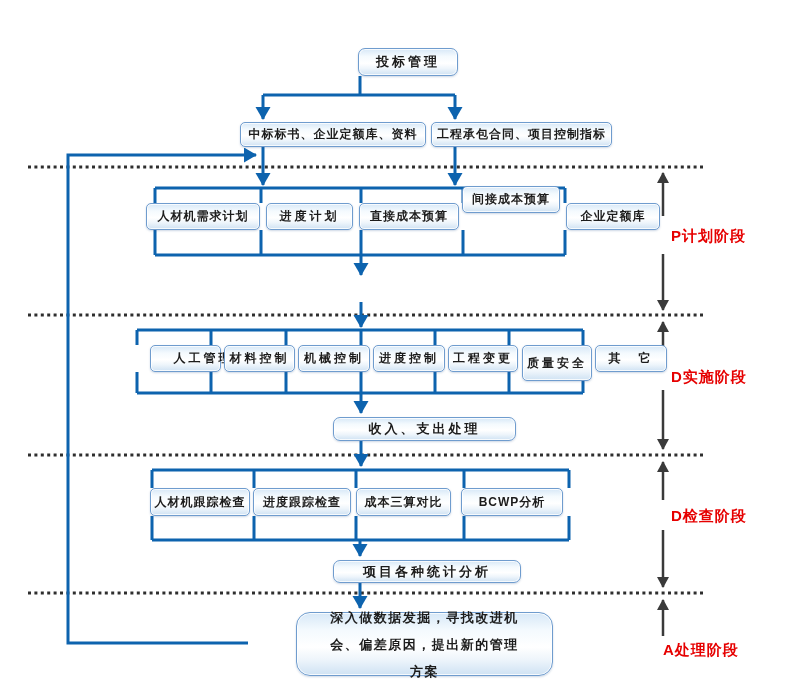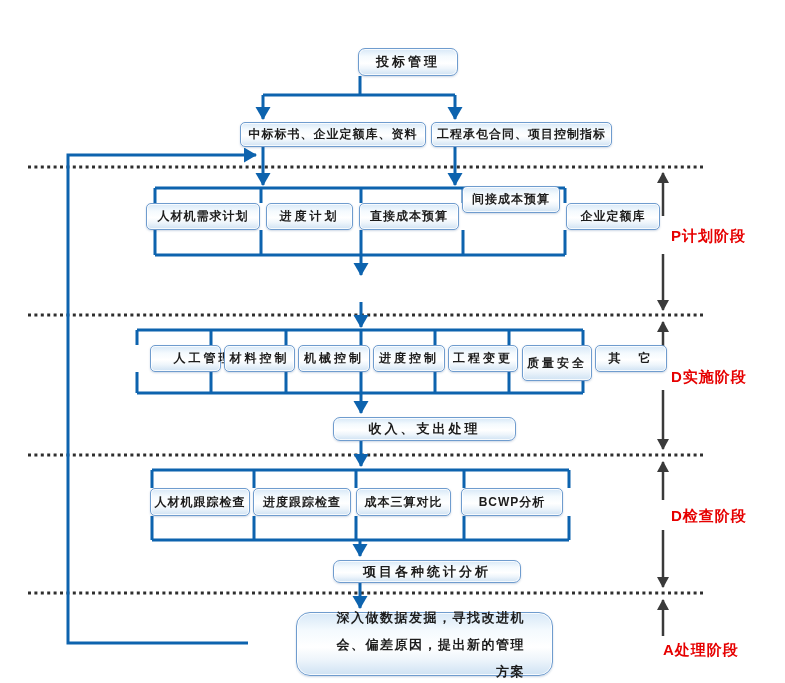--- a/index.html
+++ b/index.html
@@ -14,21 +14,21 @@
     border:1px solid #6f9cce;border-radius:5px;
     background:linear-gradient(180deg,#d7e8f7 0%,#f4fafe 28%,#ffffff 55%,#eef5fb 75%,#cfe2f3 100%);
     box-shadow:0 1px 2px rgba(60,100,150,0.25), inset 0 0 0 1px rgba(255,255,255,0.8);
     color:#1c1c1c;font-size:12px;font-weight:bold;letter-spacing:1px;
     white-space:nowrap;z-index:2;margin-left:48px;
   }
   .node.big{border-radius:7px;font-size:13px;letter-spacing:3px;}
   .node.sp{letter-spacing:3px;}
   .node.wrap{
     border-radius:14px;white-space:normal;font-size:13px;line-height:27px;
-    letter-spacing:1.5px;padding:4px 27px;justify-content:flex-start;text-align:right;
+    letter-spacing:1.5px;padding:4px 27px;justify-content:flex-start;text-align:center;
   }
   .stage-label{
     position:absolute;z-index:2;color:#e60000;font-size:15px;font-weight:bold;
     letter-spacing:1px;white-space:nowrap;margin-left:40px;
   }
 </style>
 </head>
 <body>
 
 <div class="canvas">

